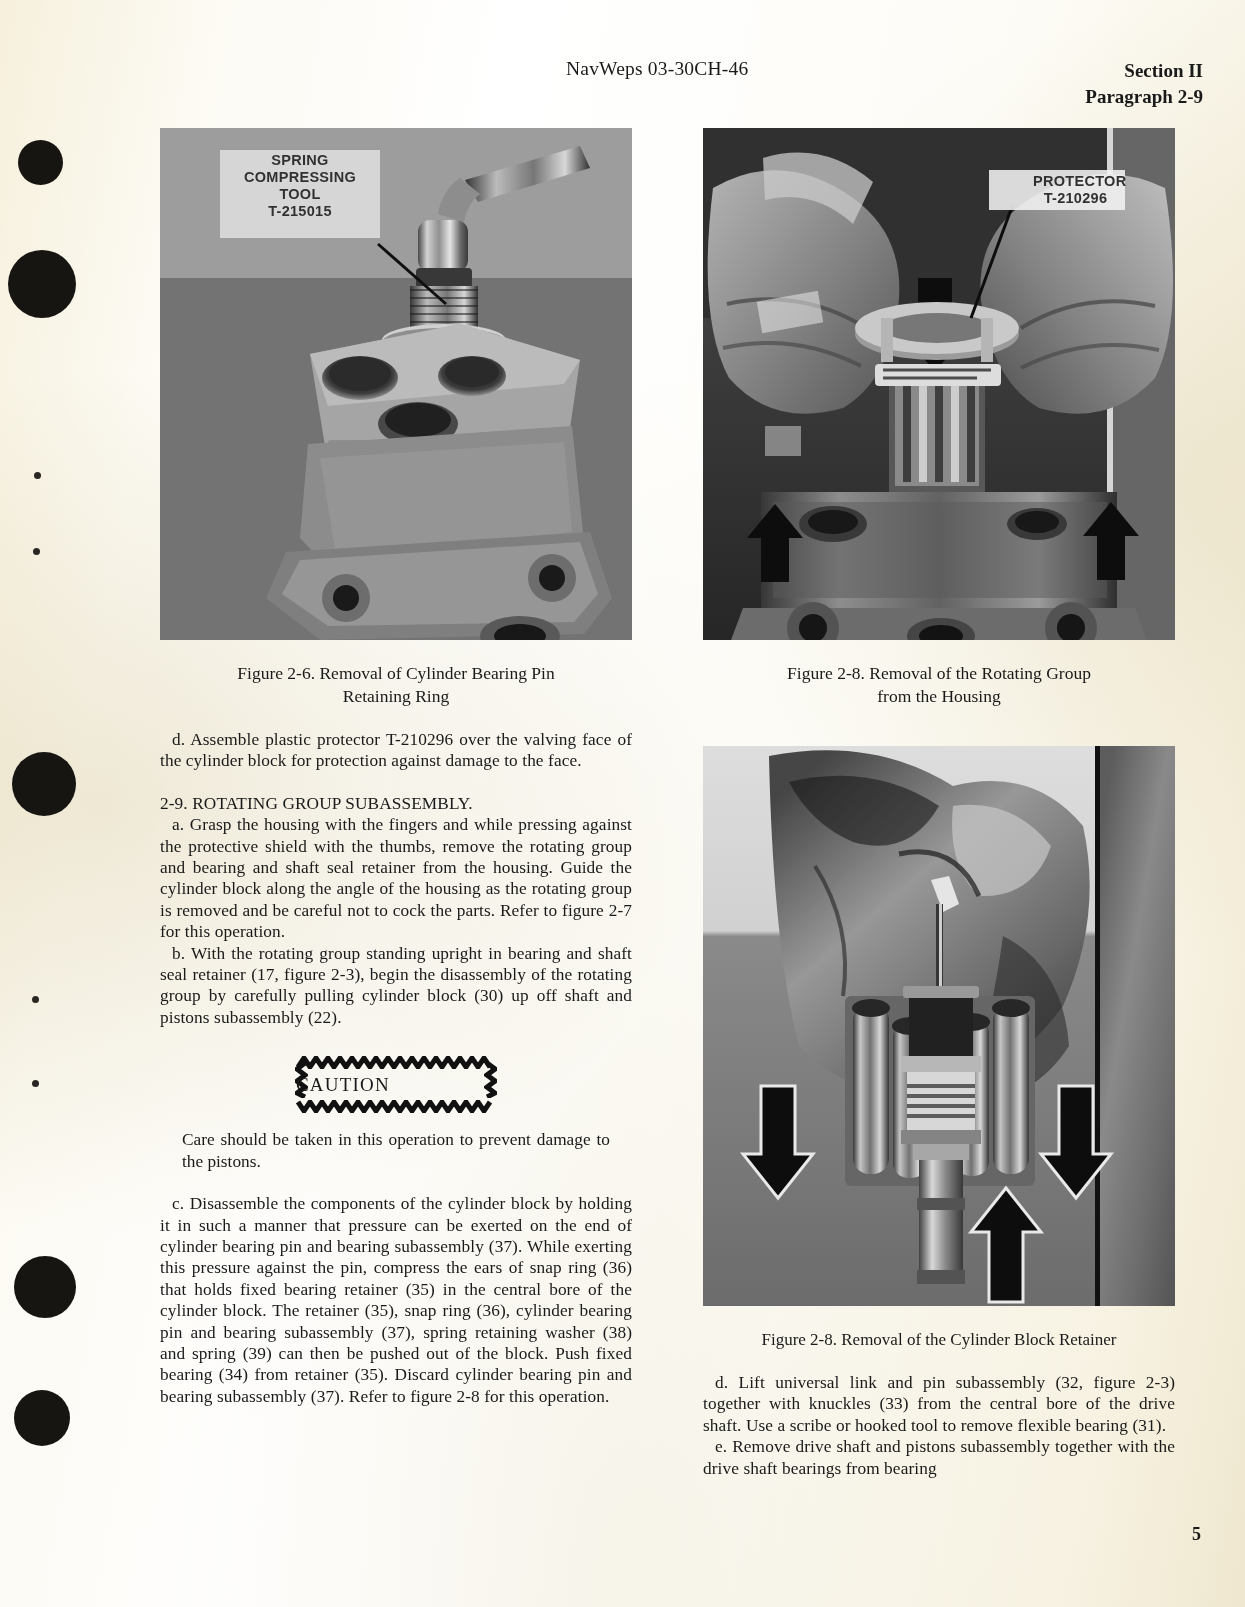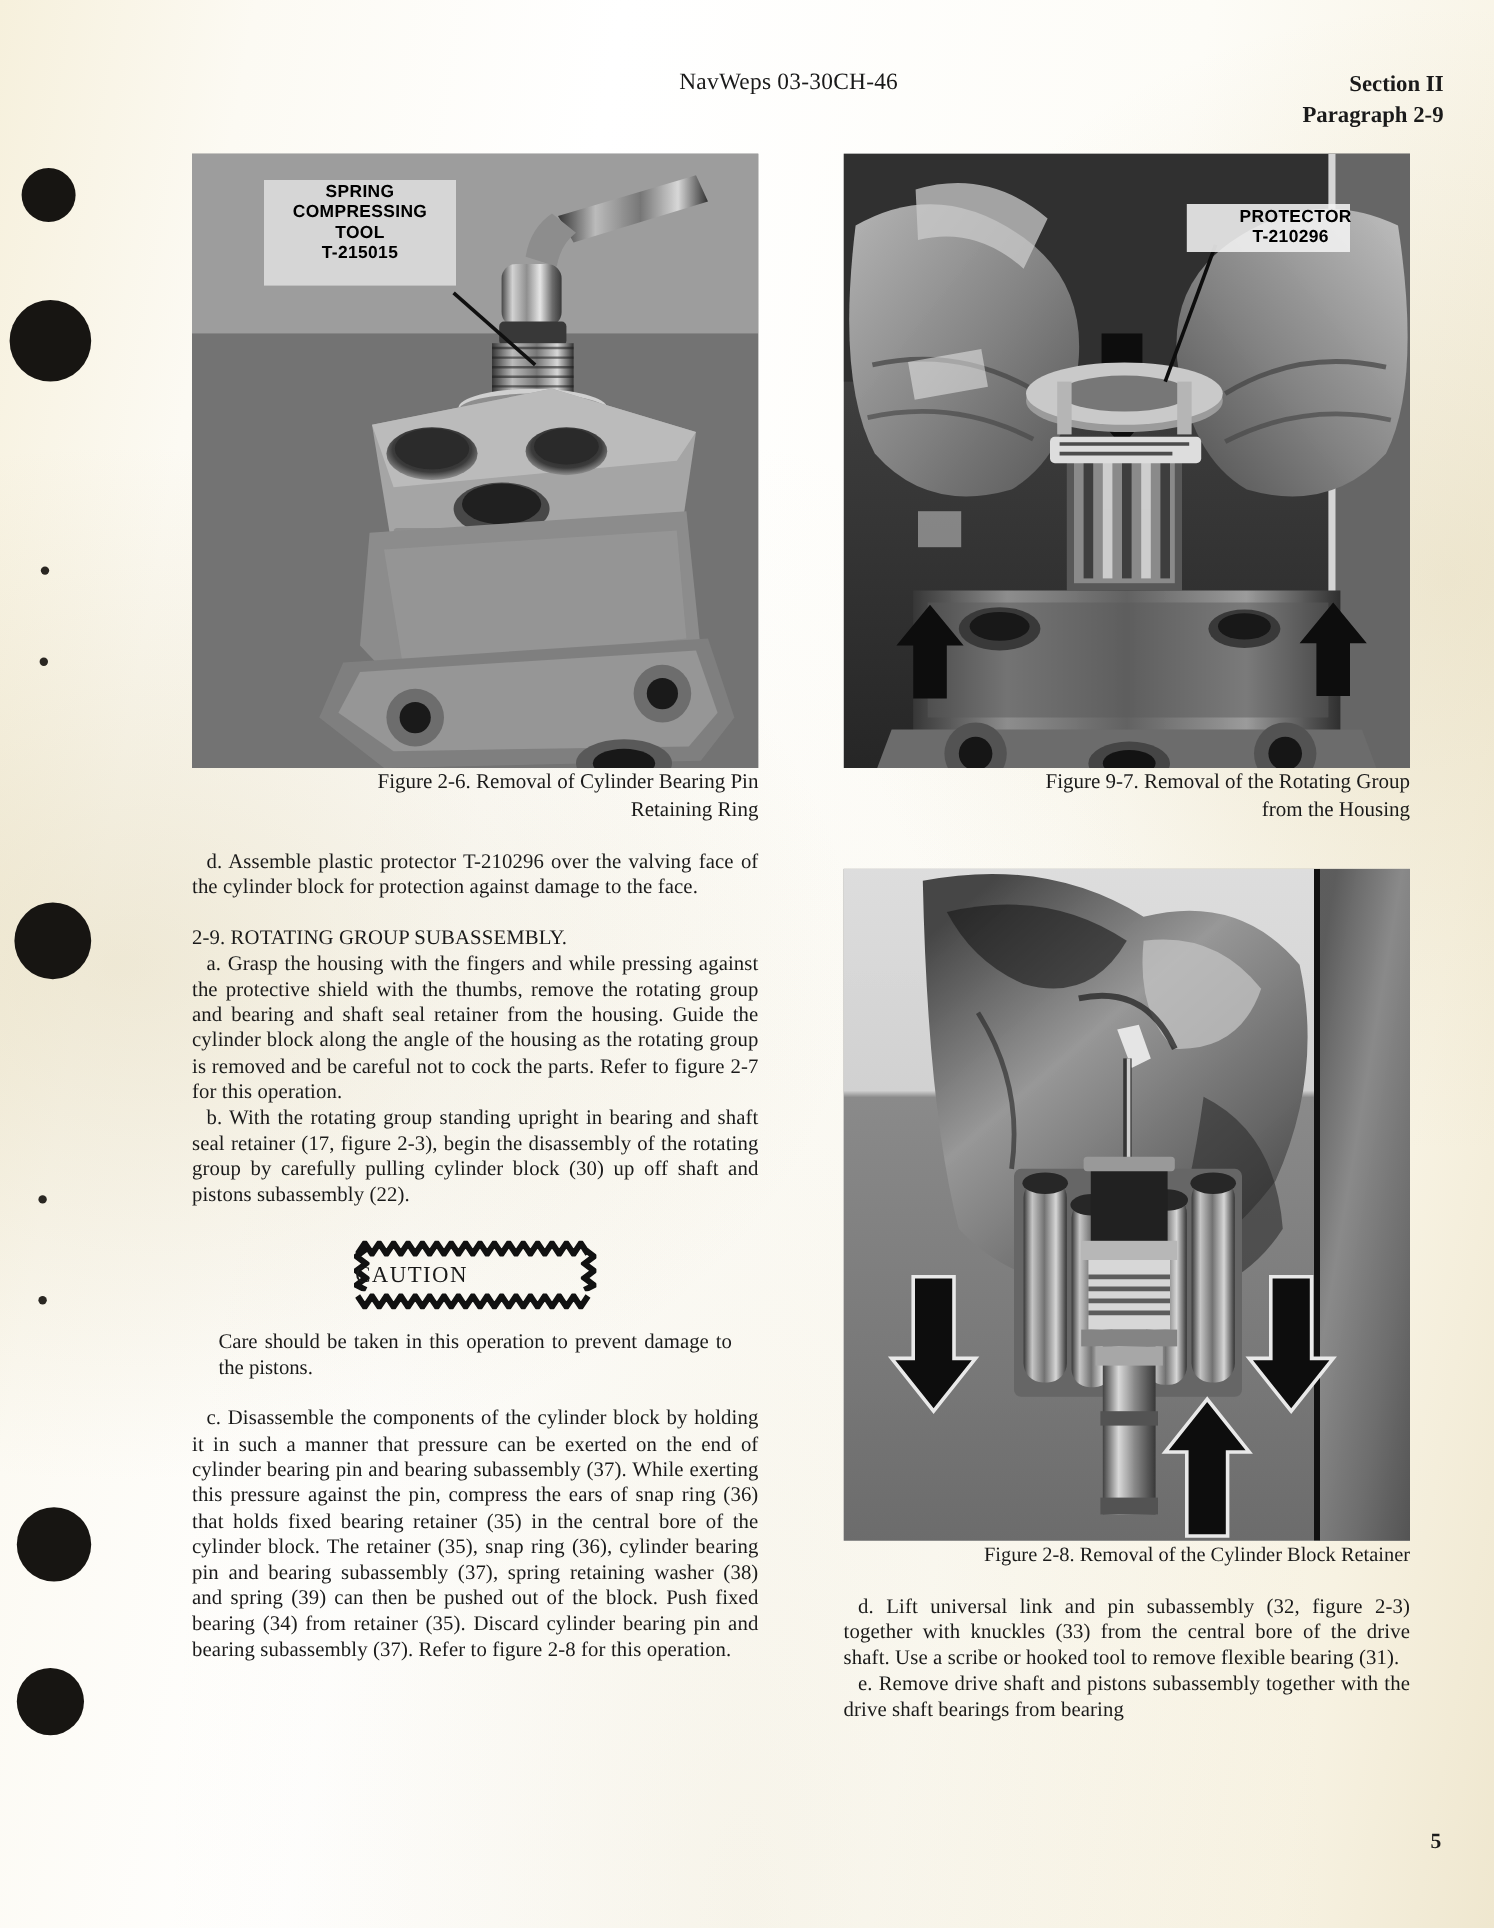--- a/index.html
+++ b/index.html
@@ -87,23 +87,24 @@
   .photo {
     position: relative;
     width: 100%;
     overflow: hidden;
     background: #9a9a96;
     filter: grayscale(1) contrast(1.04);
   }
   .photo-inner { position: absolute; inset: 0; }
 
   .fig-caption {
-    text-align: right;
+    text-align: center;
     font-size: 17.5px;
     line-height: 23px;
+    margin-top: 22px;
     white-space: pre-line;
   }
 
   
   .para {
     font-size: 17.3px;
     line-height: 21.4px;
     text-align: justify;
     text-justify: inter-word;
     margin: 0;
@@ -164,21 +165,21 @@
     bottom: 62px;
     font-size: 18px;
     font-weight: bold;
   }
 
   
   .ph-label {
     position: absolute;
     font-family: "Liberation Sans", sans-serif;
     font-weight: bold;
-    color: #000000;
+    color: #701a75;
     text-align: center;
     line-height: 1.17;
     letter-spacing: .3px;
   }
   .ph-label.boxed {
     background: rgba(238,238,234,.88);
     padding: 3px 7px;
   }
 </style>
 </head>
@@ -410,21 +411,21 @@
       <path d="M310 76 L268 190" stroke="#111" stroke-width="3" fill="none"></path>
 
       <rect x="56" y="168" width="62" height="32" fill="#e7e4da" opacity="0.55" transform="rotate(-10 87 184)"></rect>
       <rect x="62" y="298" width="36" height="30" fill="#e7e4da" opacity="0.45"></rect>
     </svg>
 
     <div class="ph-label boxed" style="left:286px; top:42px; width:136px; font-size:14.5px; white-space:pre-line;padding-left:44px;">PROTECTOR
 T-210296</div>
   </div>
 
-  <div class="fig-caption">Figure 9-7.  Removal of the Rotating Group
+  <div class="fig-caption">Figure 2-8.  Removal of the Rotating Group
 from the Housing</div>
 
   <div class="photo" style="height:560px; margin-top:38px;">
     <svg class="photo-inner" viewBox="0 0 472 560" preserveAspectRatio="none">
       <defs>
         <linearGradient id="bg28" x1="0" y1="0" x2="0" y2="1">
           <stop offset="0" stop-color="#ddd9cf"></stop>
           <stop offset="0.33" stop-color="#d2cec4"></stop>
           <stop offset="0.34" stop-color="#8d8a82"></stop>
           <stop offset="1" stop-color="#6f6d66"></stop>

